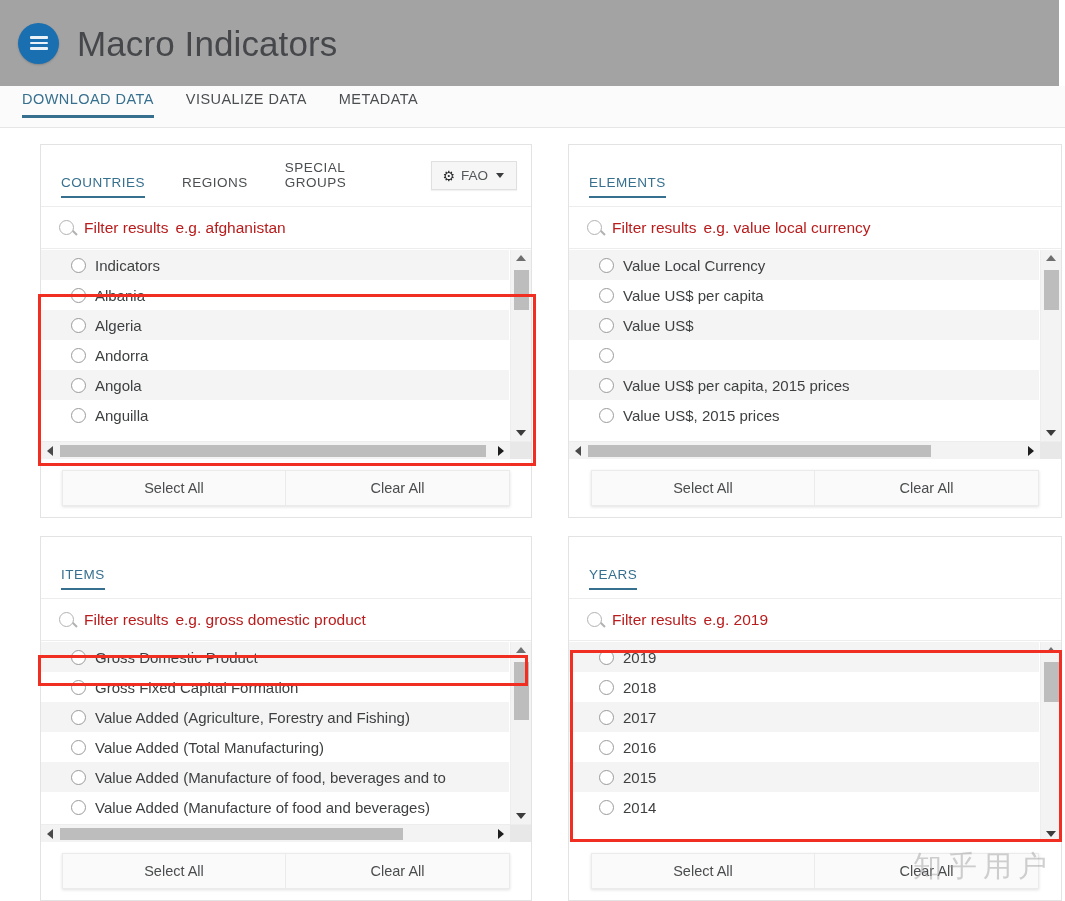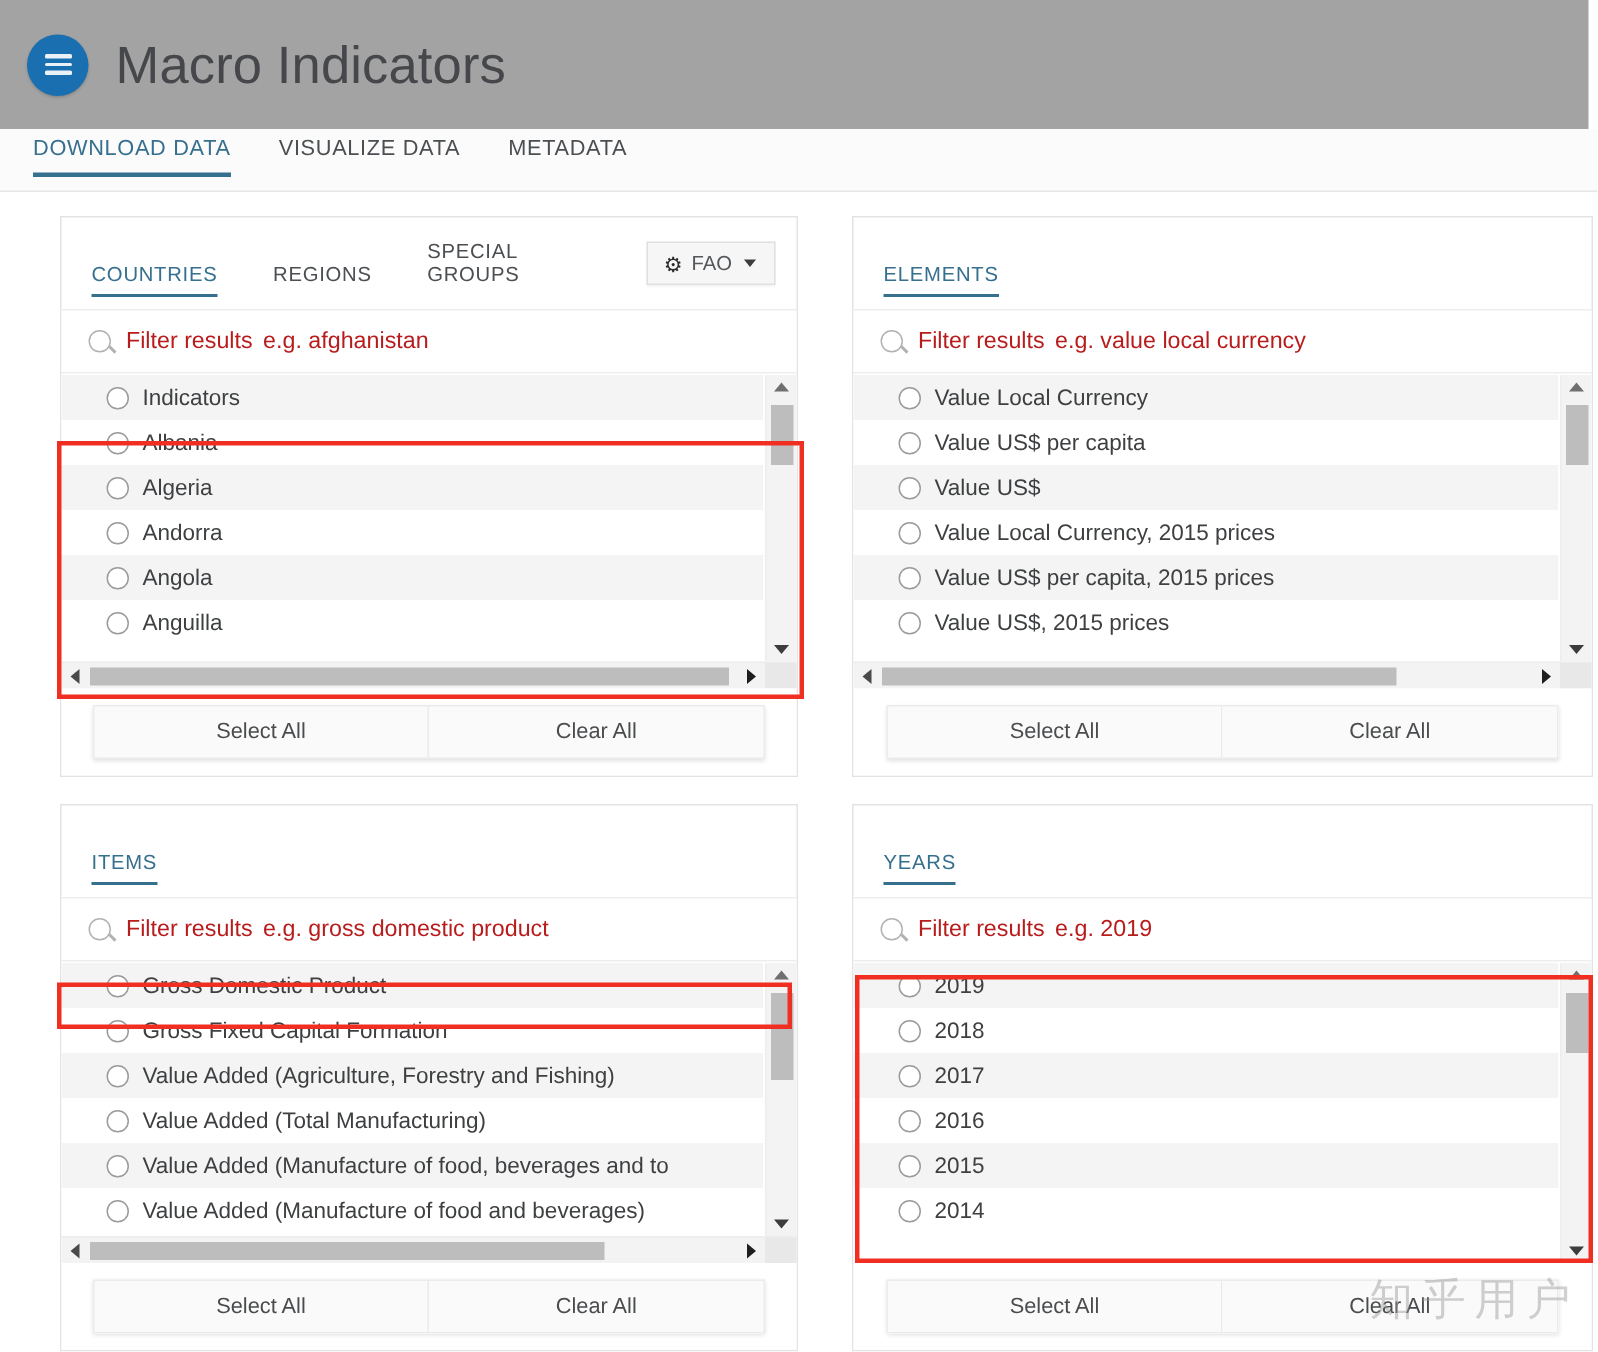--- a/index.html
+++ b/index.html
@@ -308,21 +308,20 @@
           <div class="row">
               <span class="radio"></span>
               <span>Value US$ per capita</span>
             </div>
           <div class="row">
               <span class="radio"></span>
               <span>Value US$</span>
             </div>
           <div class="row">
               <span class="radio"></span>
-              <span>Value Local Currency, 2015 prices</span>
             </div>
           <div class="row">
               <span class="radio"></span>
               <span>Value US$ per capita, 2015 prices</span>
             </div>
           <div class="row">
               <span class="radio"></span>
               <span>Value US$, 2015 prices</span>
             </div>
         </div>

